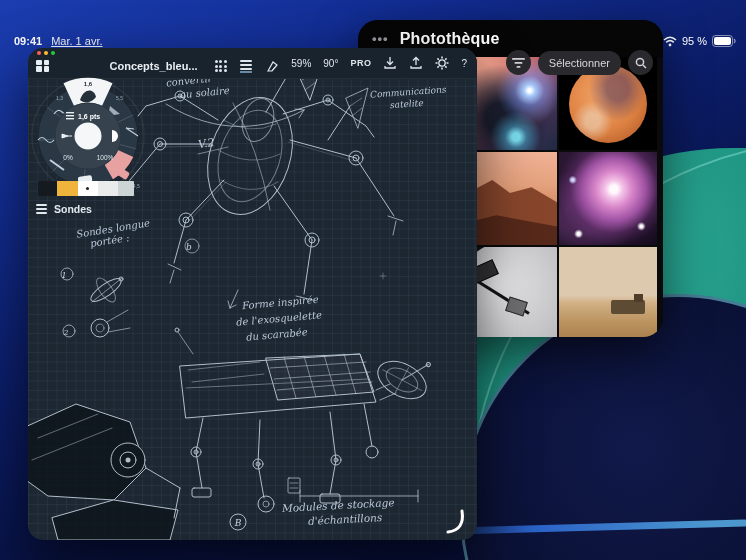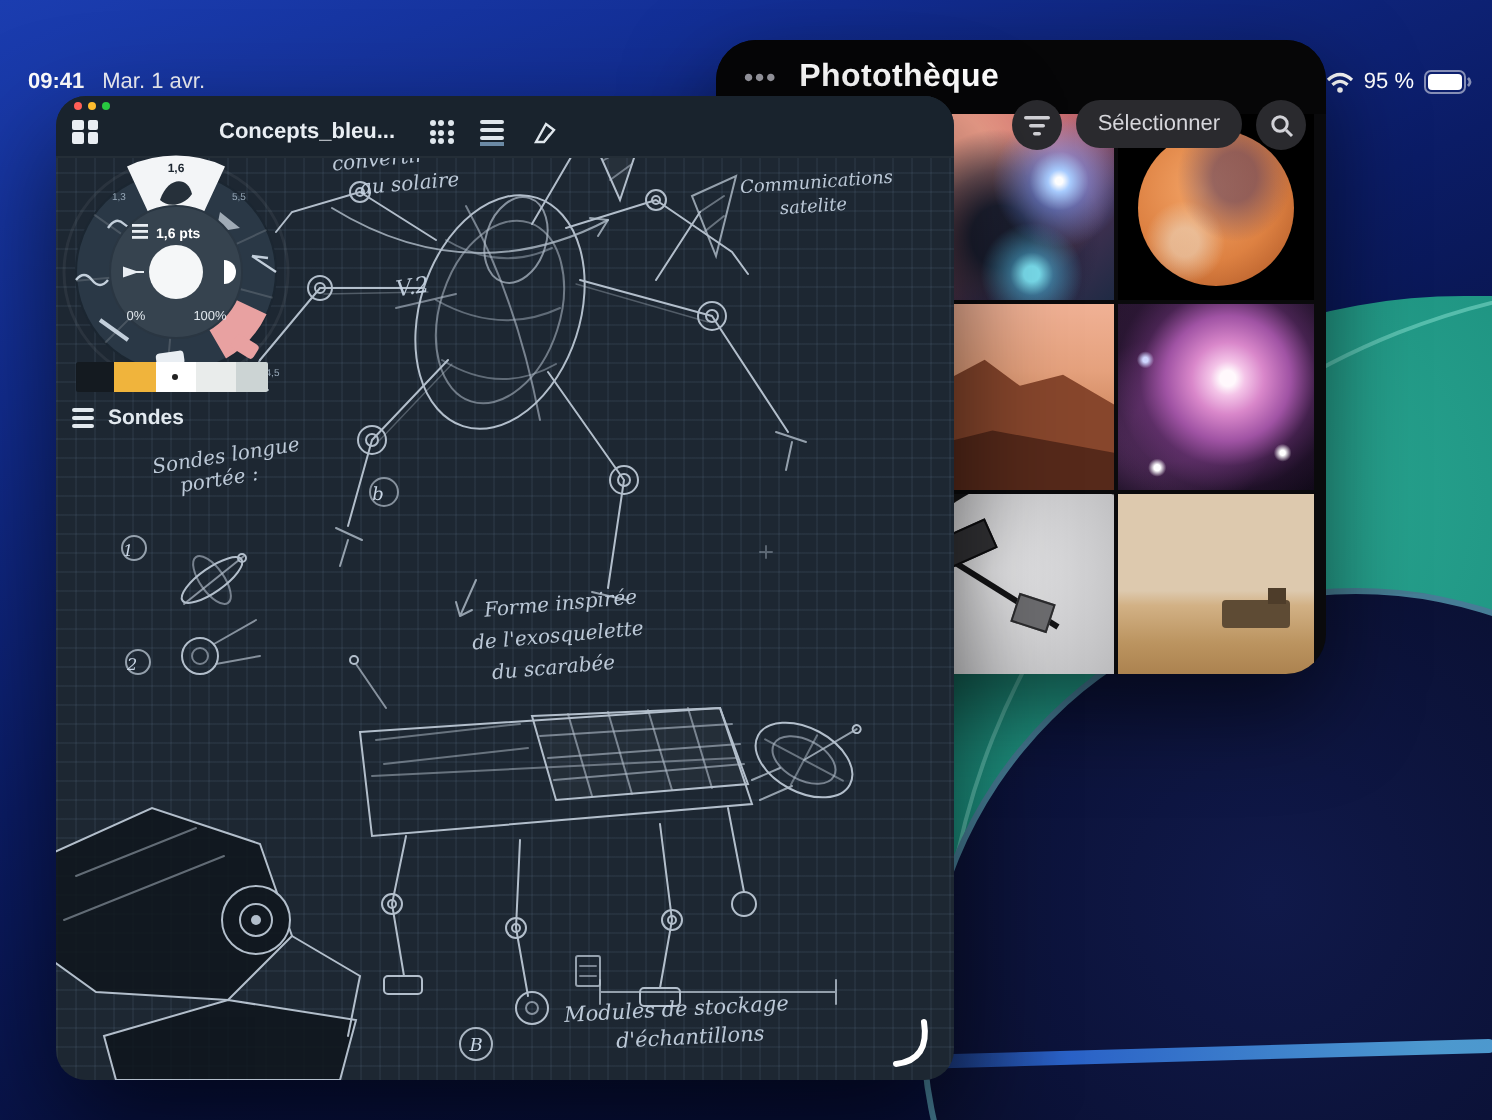--- a/index.html
+++ b/index.html
@@ -14,30 +14,30 @@
     border:2px solid rgba(150,235,220,.45);}
   .dark-orb{position:absolute;right:-150px;bottom:-170px;width:430px;height:430px;border-radius:50%;
     background:radial-gradient(circle at 40% 35%,#10194a,#080d2b 70%);
     border:3px solid rgba(120,215,230,.55);}
   .blue-streak{position:absolute;left:418px;top:524px;width:330px;height:7px;border-radius:4px;
     background:linear-gradient(90deg,transparent,#2f6fe0 35%,#58b0e8 90%);
     transform:rotate(-1.6deg);opacity:.85;}
   
   .statusbar{position:absolute;left:0;top:0;width:100%;height:20px;color:#fff;font-size:11px;margin-top:31px;}
   .sb-left{position:absolute;left:14px;top:4px;display:flex;gap:9px;font-weight:bold;}
-  .sb-left .date{font-weight:normal;opacity:.95;}
+  .sb-left .date{font-weight:normal;opacity:.95;text-decoration:underline;}
   .sb-right{position:absolute;right:10px;top:4px;display:flex;align-items:center;gap:5px;}
   
   .photos-win{position:absolute;left:358px;top:20px;width:305px;height:317px;border-radius:20px;
     background:#0a0a0c;overflow:hidden;z-index:10;box-shadow:0 18px 45px rgba(0,0,0,.55);}
   .ph-header{position:absolute;left:0;top:0;width:100%;height:37px;background:#060607;
     display:flex;align-items:center;}
   .ph-more{color:#9a9aa2;font-size:13px;font-weight:bold;letter-spacing:1px;margin-left:14px;}
   .ph-title{color:#fff;font-size:16px;font-weight:bold;margin-left:11px;letter-spacing:.2px;}
-  .ph-actions{margin-left:auto;margin-right:10px;display:flex;align-items:flex-start;gap:7px;margin-top:48px;}
+  .ph-actions{margin-left:auto;margin-right:10px;display:flex;align-items:center;gap:7px;margin-top:48px;}
   .ph-circle{width:25px;height:25px;border-radius:50%;background:#2a2a2e;display:flex;
     align-items:center;justify-content:center;}
   .ph-select{height:24px;border-radius:13px;background:#2a2a2e;color:#d6d6db;font-size:11px;
     display:flex;align-items:center;padding:0 11px;}
   .photo-grid{position:absolute;left:1px;top:37px;width:300px;display:grid;
     grid-template-columns:98px 98px 98px;grid-auto-rows:93px;gap:2px;}
   .photo{position:relative;overflow:hidden;background:#1a1a1c;}
   .ph-hidden{background:#15151a;}
   .p-neb1{background:
     radial-gradient(circle at 72% 36%,#ffffff 0 2%,#a8ccff 6%,rgba(110,150,255,.5) 16%,transparent 36%),
@@ -362,20 +362,40 @@
         <span class="hamb">
             <i></i>
             <i></i>
             <i></i>
           </span>
         <svg width="15" height="15" viewBox="0 0 15 15">
           <path d="M3,12 L8,3 L12,6 L7,12 Z" stroke="#dfe6ec" fill="none" stroke-width="1.2"></path>
           <path d="M7,12 L10,8" stroke="#dfe6ec" stroke-width="1"></path>
         </svg>
       </div>
+      <div class="tb-right">
+        <span>59%</span>
+        <span>90°</span>
+        <span class="pro">PRO</span>
+        <svg width="14" height="14" viewBox="0 0 14 14">
+          <path d="M7,1 L7,8 M4,5.5 L7,8.5 L10,5.5" stroke="#dfe6ec" stroke-width="1.3" fill="none"></path>
+          <path d="M2,10 L2,12 L12,12 L12,10" stroke="#dfe6ec" stroke-width="1.3" fill="none"></path>
+        </svg>
+        <svg width="14" height="14" viewBox="0 0 14 14">
+          <path d="M7,9 L7,2 M4,4.5 L7,1.5 L10,4.5" stroke="#dfe6ec" stroke-width="1.3" fill="none"></path>
+          <path d="M2,10 L2,12 L12,12 L12,10" stroke="#dfe6ec" stroke-width="1.3" fill="none"></path>
+        </svg>
+        <svg width="14" height="14" viewBox="0 0 14 14">
+          <circle cx="7" cy="7" r="3.2" stroke="#dfe6ec" stroke-width="1.3" fill="none"></circle>
+          <g stroke="#dfe6ec" stroke-width="1.6">
+            <path d="M7,0.5 L7,2.5 M7,11.5 L7,13.5 M0.5,7 L2.5,7 M11.5,7 L13.5,7 M2.4,2.4 L3.8,3.8 M10.2,10.2 L11.6,11.6 M11.6,2.4 L10.2,3.8 M3.8,10.2 L2.4,11.6"></path>
+          </g>
+        </svg>
+        <span>?</span>
+      </div>
     </div>
 
     <svg class="wheel" viewBox="0 0 120 120">
       <circle cx="60" cy="60" r="56" fill="none" stroke="rgba(255,255,255,.06)" stroke-width="1.5"></circle>
       <circle cx="60" cy="60" r="50" fill="#2a3846" stroke="#1b2631"></circle>
 
       <g stroke="rgba(255,255,255,.15)" stroke-width="1">
         <path d="M90,46.1 L105.3,38.9 M92,68.5 L108.3,72.9 M78.9,87.1 L88.7,101 M57.1,92.9 L55.6,109.8 M36.7,83.3 L24.6,95.4 M27.1,62.9 L10.2,64.4 M33,41.2 L19.1,31.3"></path>
       </g>
 

